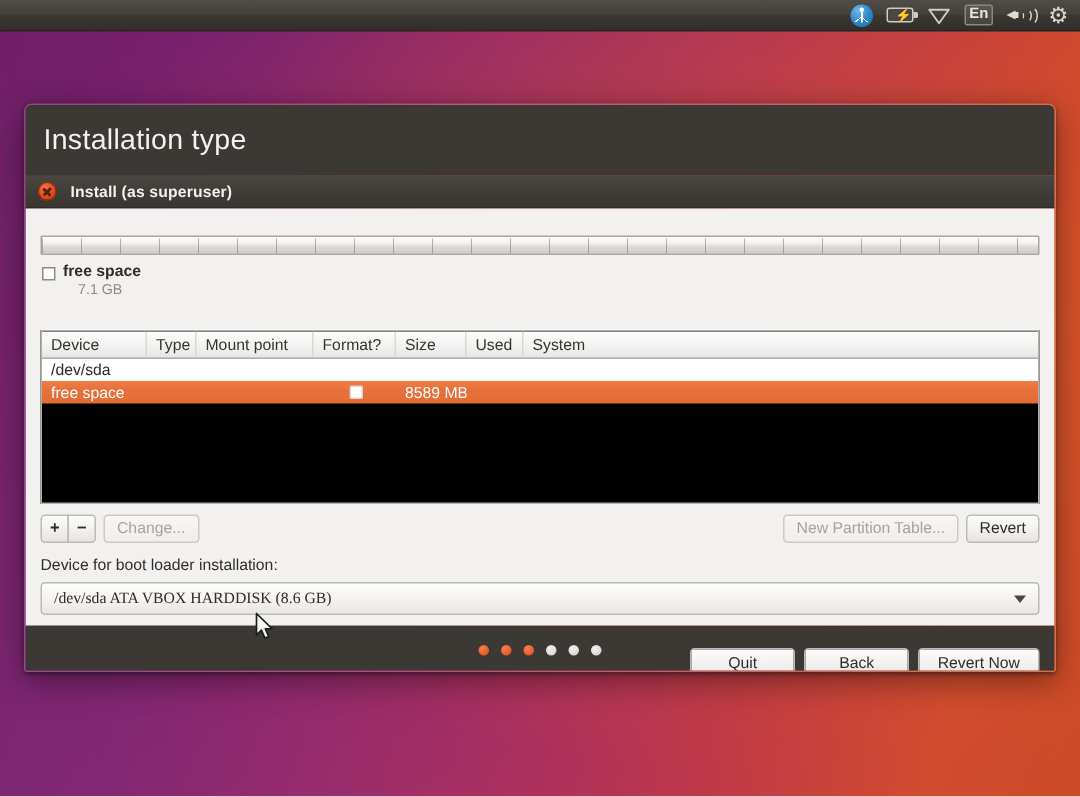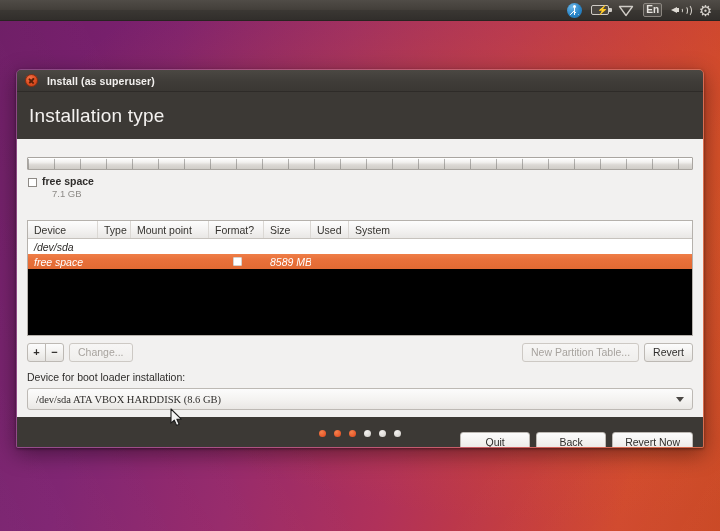--- a/index.html
+++ b/index.html
@@ -222,21 +222,20 @@
   .col-format { width: 55px; }
   .col-size { width: 47px; }
   .col-used { width: 38px; }
   .col-system { flex: 1 1 auto; }
 
   .table-row {
     display: flex;
     height: 15px;
     font-size: 10.5px;
     align-items: center;
-    font-style: italic;
   }
   .table-row > div {
     padding-left: 6px; overflow: hidden; white-space: nowrap;
     display: flex; align-items: center; height: 100%;
   }
   .row-disk { color: #2c2a27; background: #ffffff; }
   .row-selected {
     background: linear-gradient(180deg, #ef7e47 0%, #e8703a 40%, #e26a33 100%);
     color: #ffffff;
   }
@@ -376,27 +375,27 @@
 
       <div class="panel-icon">
         <span class="ic-gear">⚙</span>
       </div>
 
     </div>
   </div>
 
   <div id="installer-window">
 
+    <div id="heading-area">
+      <span id="page-heading">Installation type</span>
+    </div>
+
     <div id="title-bar">
       <div class="close-btn"></div>
       <span id="title-text">Install (as superuser)</span>
-    </div>
-
-    <div id="heading-area">
-      <span id="page-heading">Installation type</span>
     </div>
 
     <div id="content-area">
 
       <div id="partition-bar"></div>
 
       <div id="legend-row">
         <div class="legend-swatch"></div>
         <div class="legend-text">
           <span id="legend-name">free space</span>

